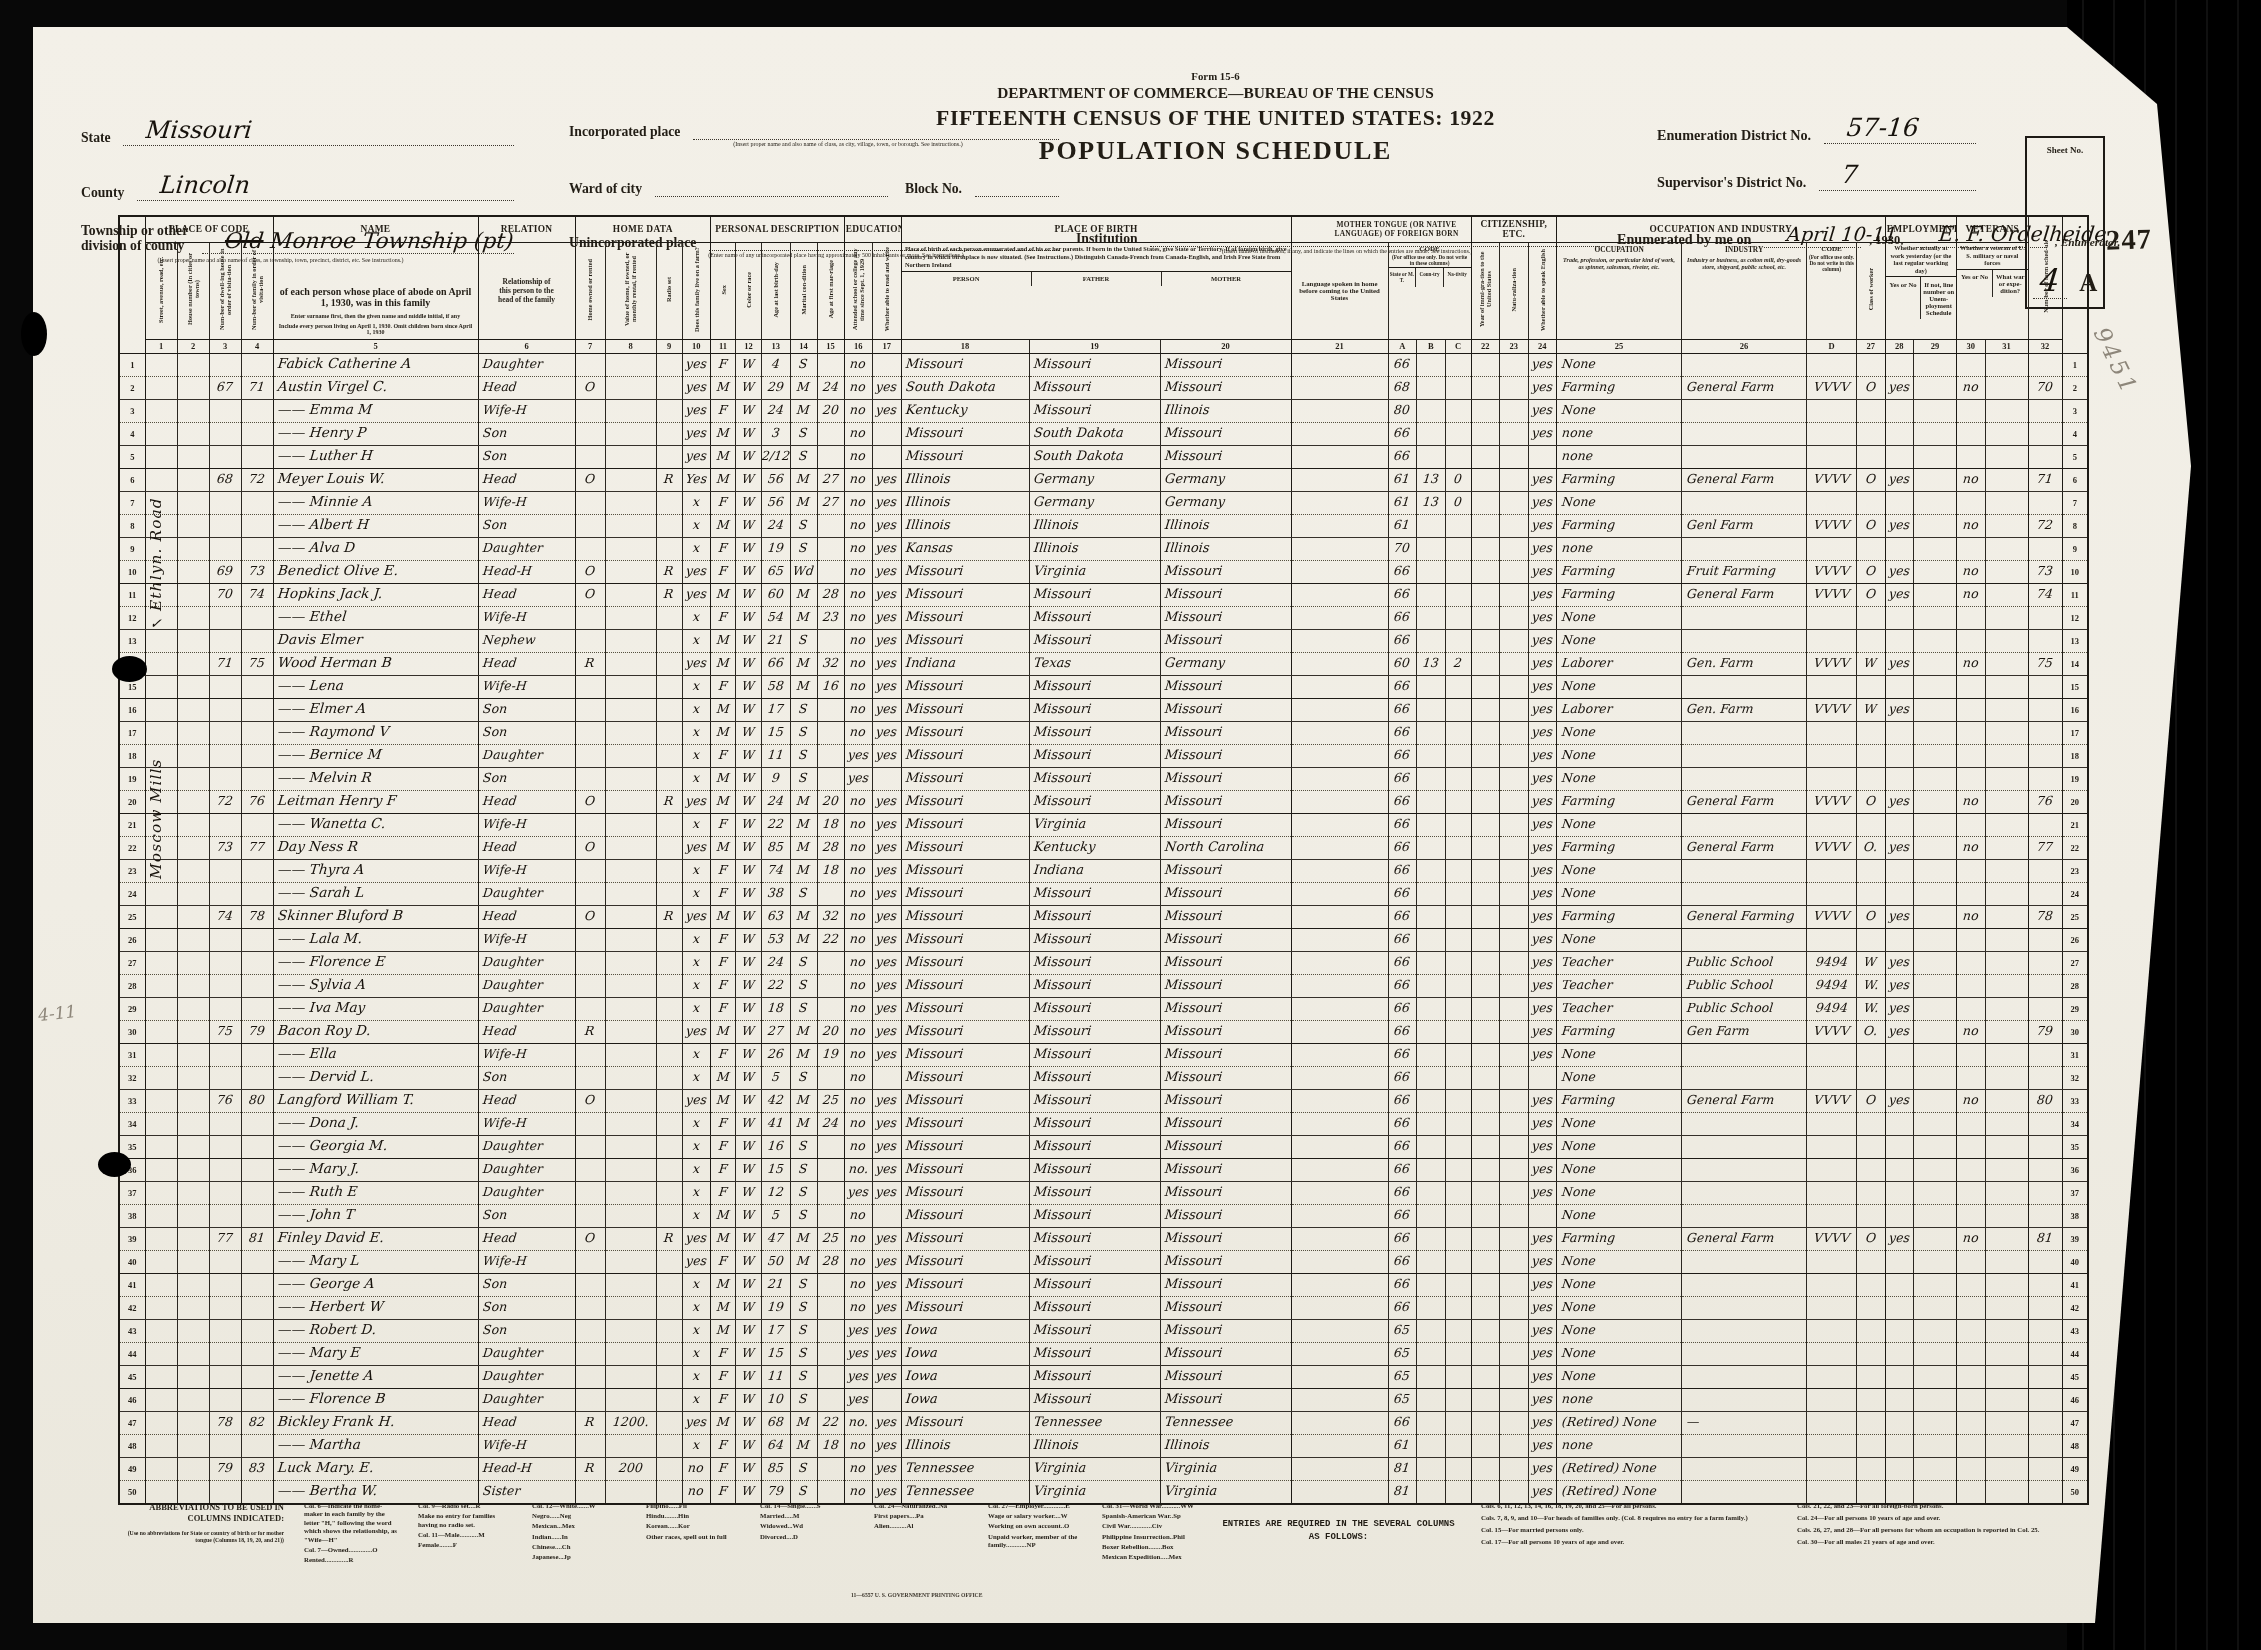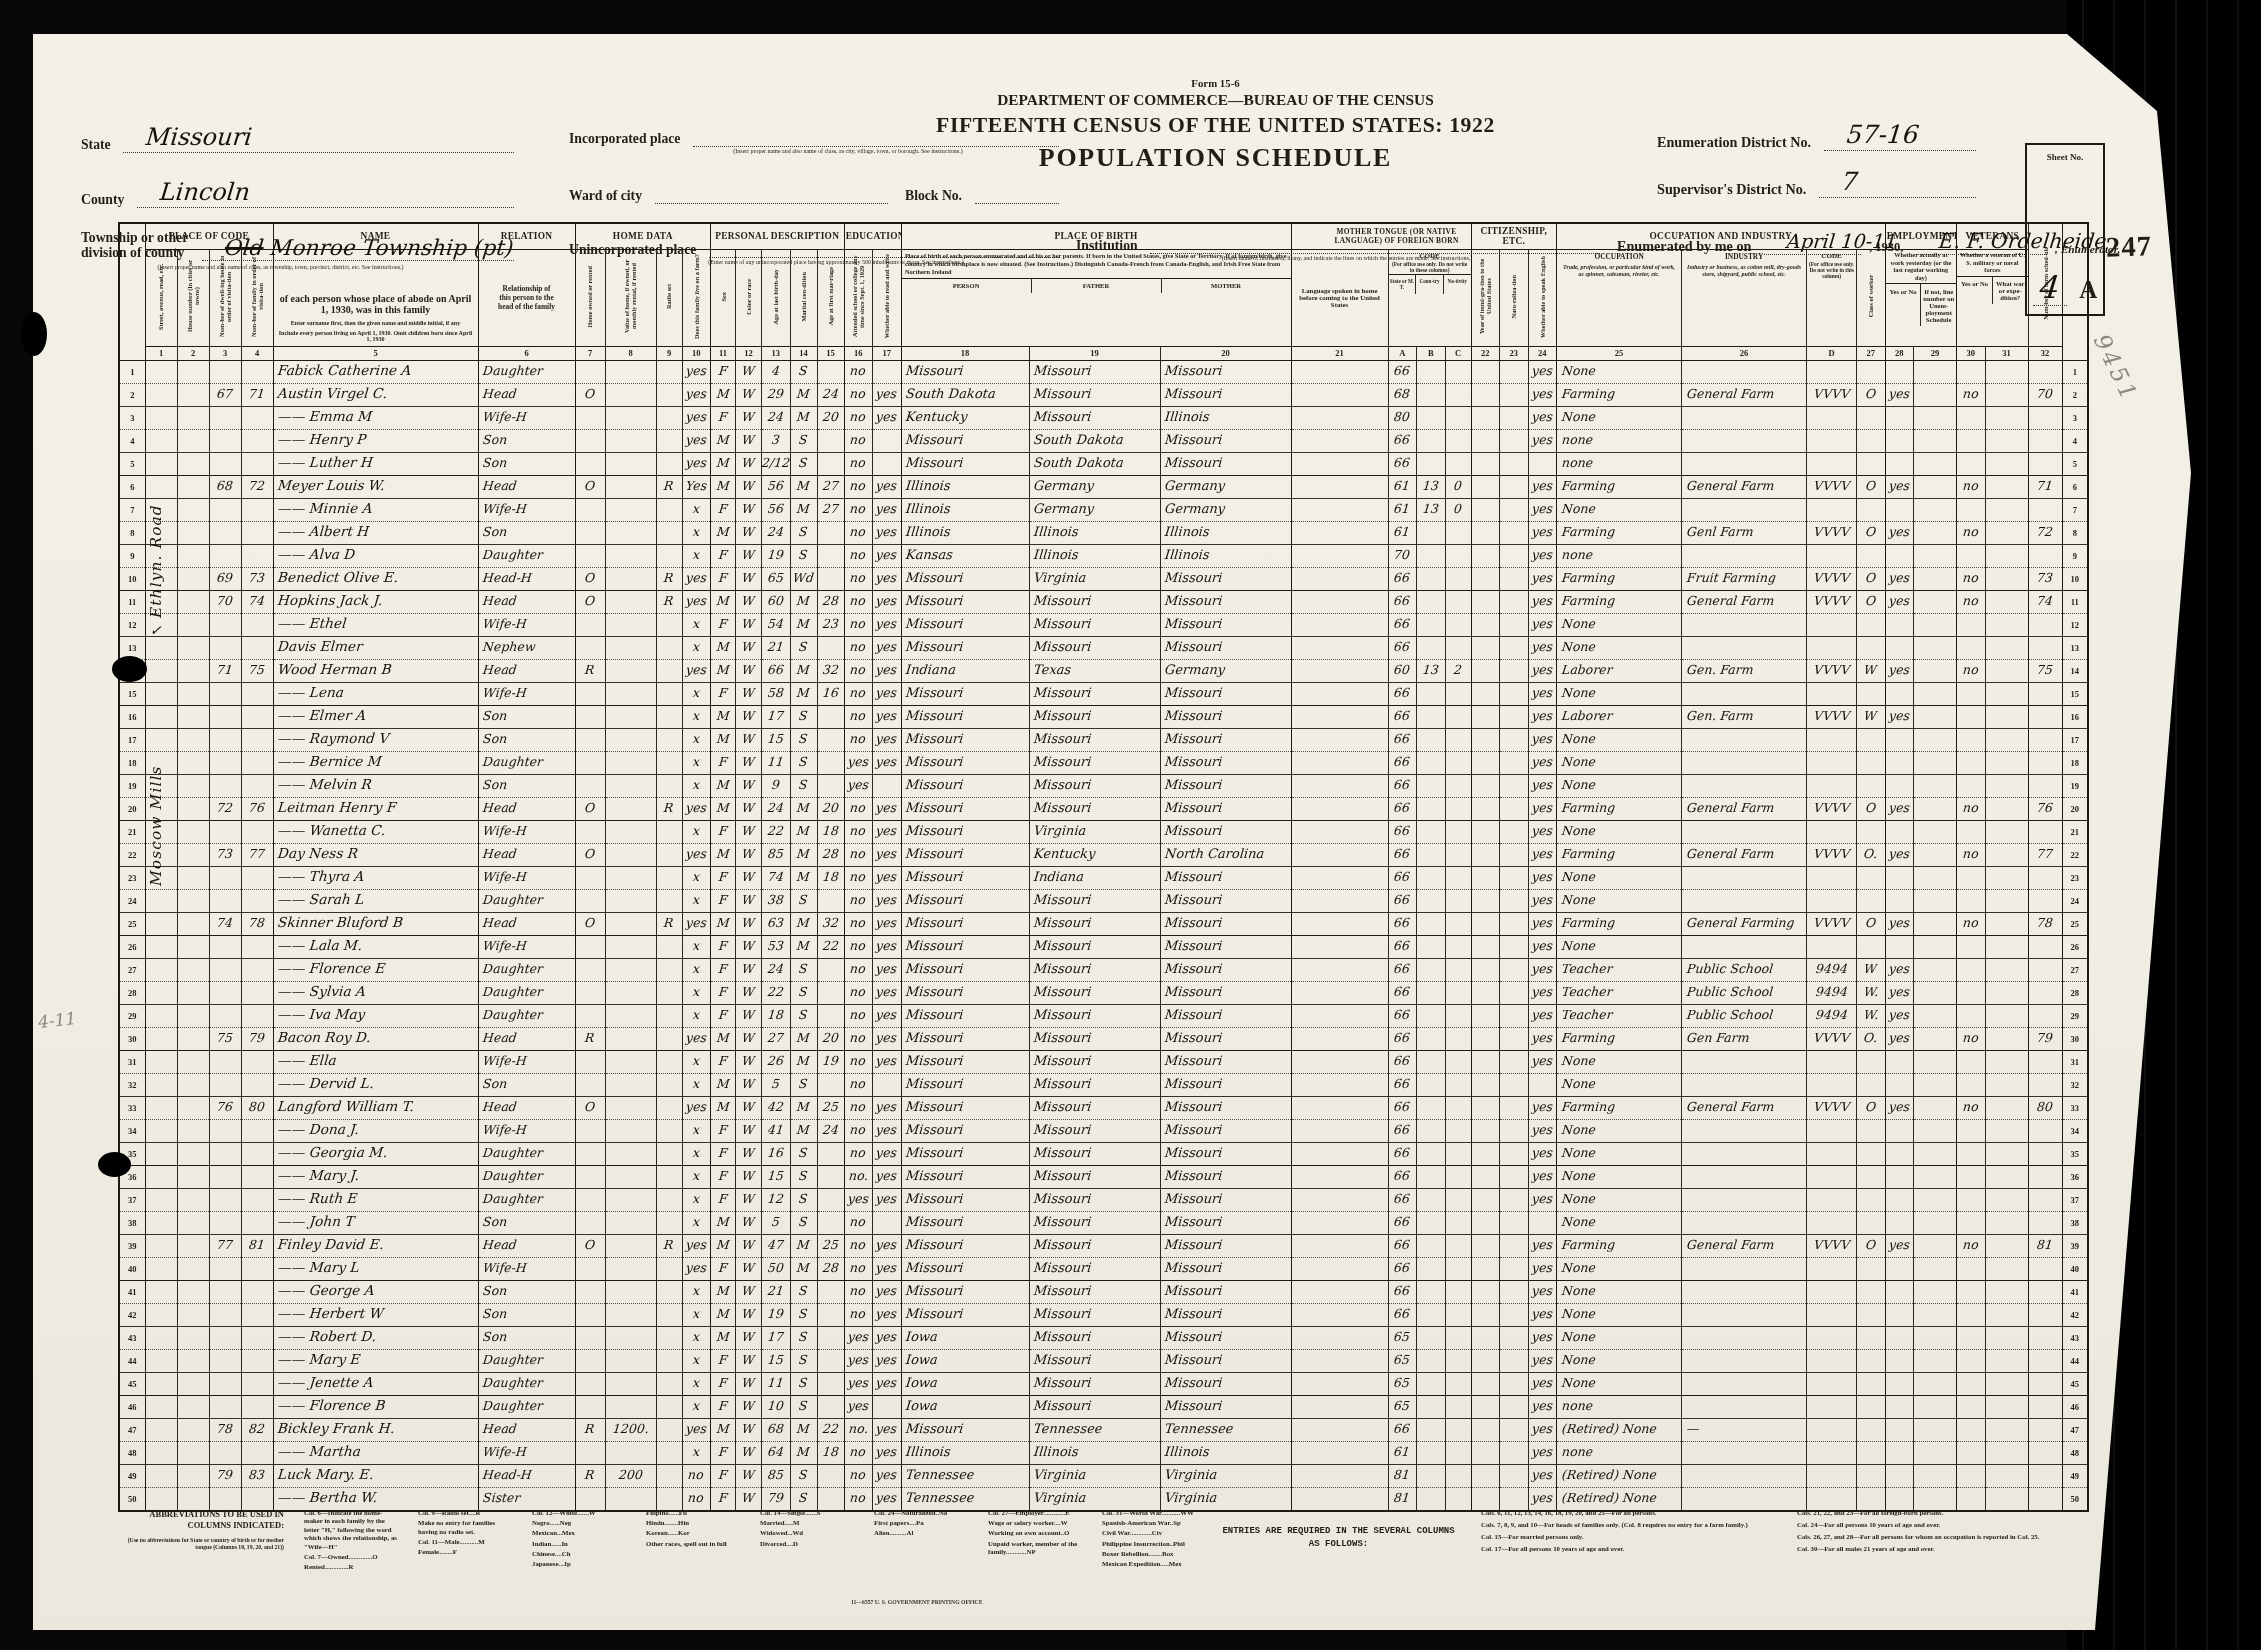--- a/index.html
+++ b/index.html
@@ -1,20 +1,20 @@
 <!DOCTYPE html>
 <html style="font-size:9px"><head>
 <meta charset="utf-8">
 <style>
   html,body{margin:0;padding:0;background:#060606;}
   .page{position:relative;width:2261px;height:1650px;background:#080808;overflow:hidden;
         font-family:"Liberation Serif",serif;}
   .page::after{content:"";position:absolute;right:0;top:0;width:194px;height:100%;
         background:repeating-linear-gradient(90deg,#000 0 15px,#101010 15px 17px,#000 17px 31px);}
-  .sheet{position:absolute;left:33px;top:34px;width:2160px;height:1596px;
+  .sheet{position:absolute;left:33px;top:27px;width:2160px;height:1596px;
         background:linear-gradient(180deg,#f3f0e8 0%,#f0ede4 55%,#eae7dc 100%);
         clip-path:polygon(0 0,2034px 0,2124px 77px,2158px 439px,2062px 1596px,0 1596px);
         color:#221d15;z-index:2;}
   .hw{font-family:"DejaVu Serif",serif;font-style:italic;color:#17120c;display:inline-block;transform:skewX(-6deg);}
   .pencil{font-family:"DejaVu Serif",serif;font-style:italic;color:#8d867a;}
   .abs{position:absolute;}
   .ctrtxt{text-align:center;}
   .b{font-weight:bold;}
   .dotline{flex:1;border-bottom:1.4px dotted #3a352c;height:1.2em;margin-left:4.6px;position:relative;}
   .fieldrow{display:flex;align-items:flex-end;gap:8px;}

